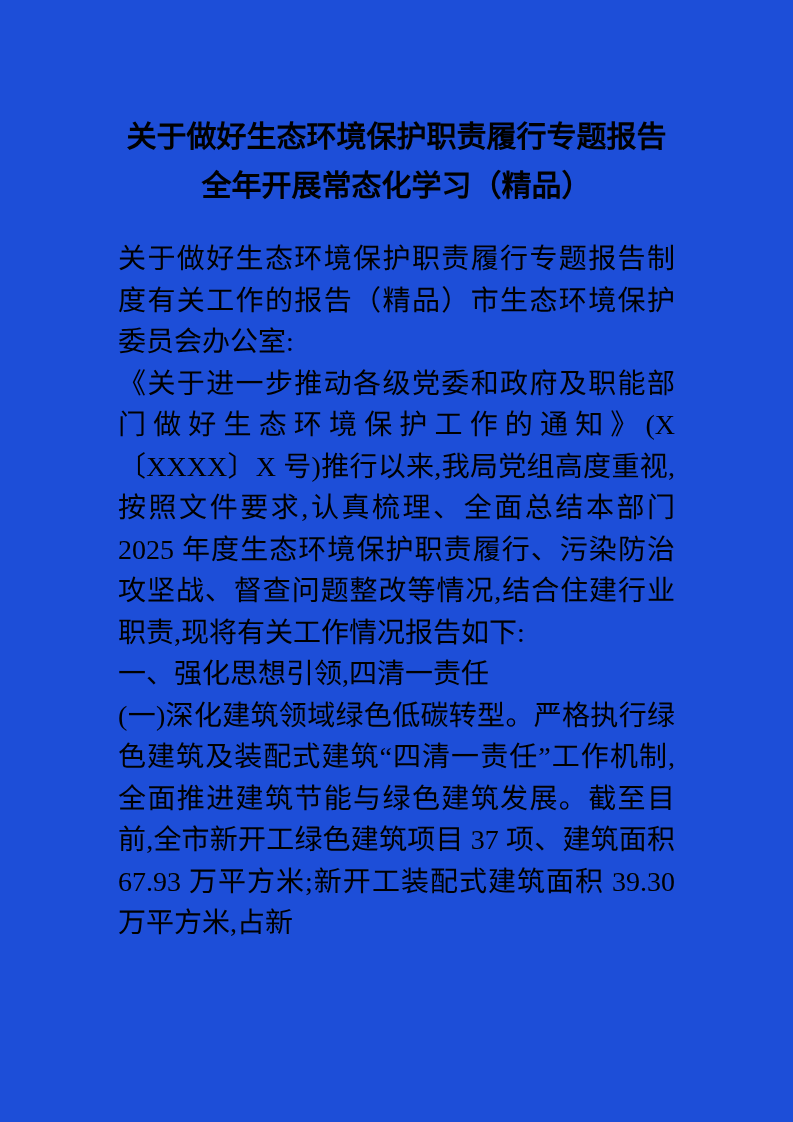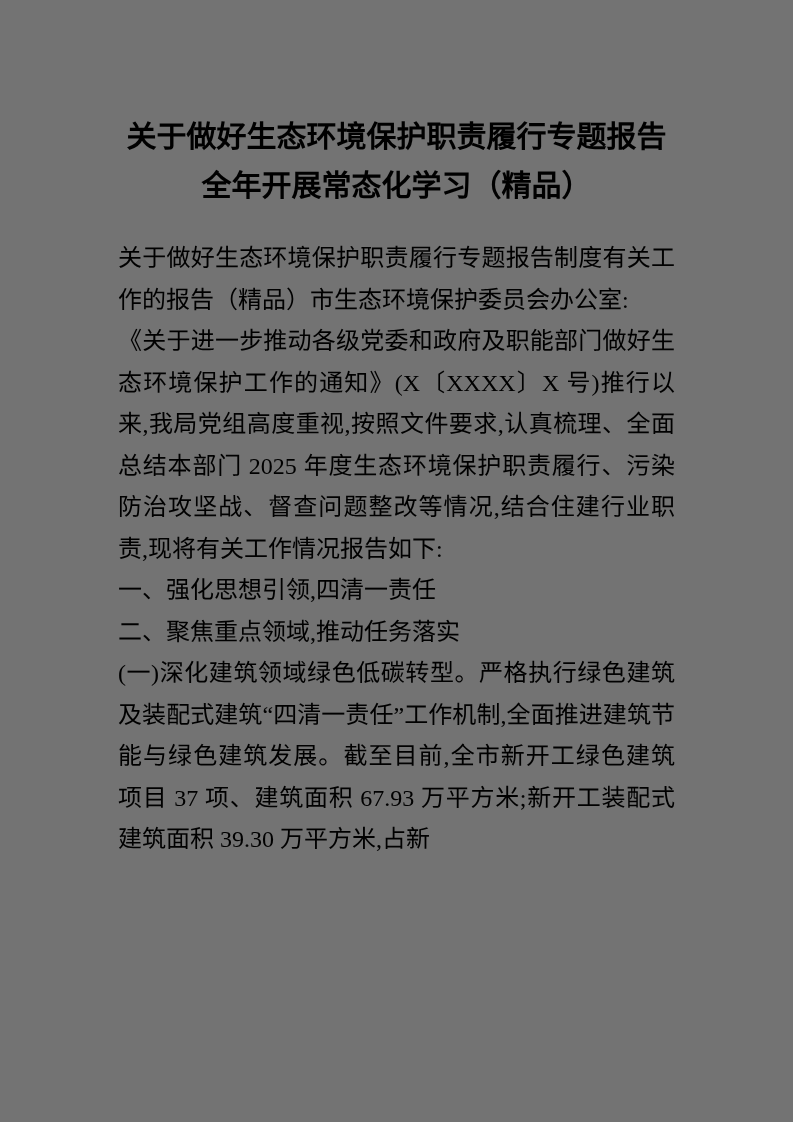--- a/index.html
+++ b/index.html
@@ -5,21 +5,21 @@
   html, body {
     margin: 0;
     padding: 0;
     background: #ffffff;
   }
   .page {
     position: relative;
     width: 793px;
     height: 1122px;
     margin: 0 auto;
-    background: #737373;
+    background: #1d4ed8;
     color: #000000;
     box-sizing: border-box;
     padding: 112px 118px 0 118px;
     overflow: hidden;
   }
   .doc-title {
     margin: 0;
     font-family: "Liberation Sans", sans-serif;
     font-weight: bold;
     font-size: 30px;
@@ -27,21 +27,21 @@
     text-align: center;
     color: #000000;
   }
   .doc-title .title-line {
     display: block;
     white-space: nowrap;
   }
   .doc-body {
     margin-top: 28px;
     font-family: "Liberation Serif", serif;
-    font-size: 24px;
+    font-size: 28px;
     line-height: 41.5px;
     text-align: justify;
     color: #000000;
   }
   .doc-body p {
     margin: 0;
     padding: 0;
   }
 </style>
 </head>
@@ -51,17 +51,16 @@
 
   <h1 class="doc-title">
     <span class="title-line">关于做好生态环境保护职责履行专题报告</span>
     <span class="title-line">全年开展常态化学习（精品）</span>
   </h1>
 
   <div class="doc-body">
     <p>关于做好生态环境保护职责履行专题报告制度有关工作的报告（精品）市生态环境保护委员会办公室:</p>
     <p>《关于进一步推动各级党委和政府及职能部门做好生态环境保护工作的通知》(X〔XXXX〕X 号)推行以来,我局党组高度重视,按照文件要求,认真梳理、全面总结本部门 2025 年度生态环境保护职责履行、污染防治攻坚战、督查问题整改等情况,结合住建行业职责,现将有关工作情况报告如下:</p>
     <p>一、强化思想引领,四清一责任</p>
-    <p>二、聚焦重点领域,推动任务落实</p>
     <p>(一)深化建筑领域绿色低碳转型。严格执行绿色建筑及装配式建筑“四清一责任”工作机制,全面推进建筑节能与绿色建筑发展。截至目前,全市新开工绿色建筑项目 37 项、建筑面积 67.93 万平方米;新开工装配式建筑面积 39.30 万平方米,占新</p>
   </div>
 
 </div>
 
 </body></html>

